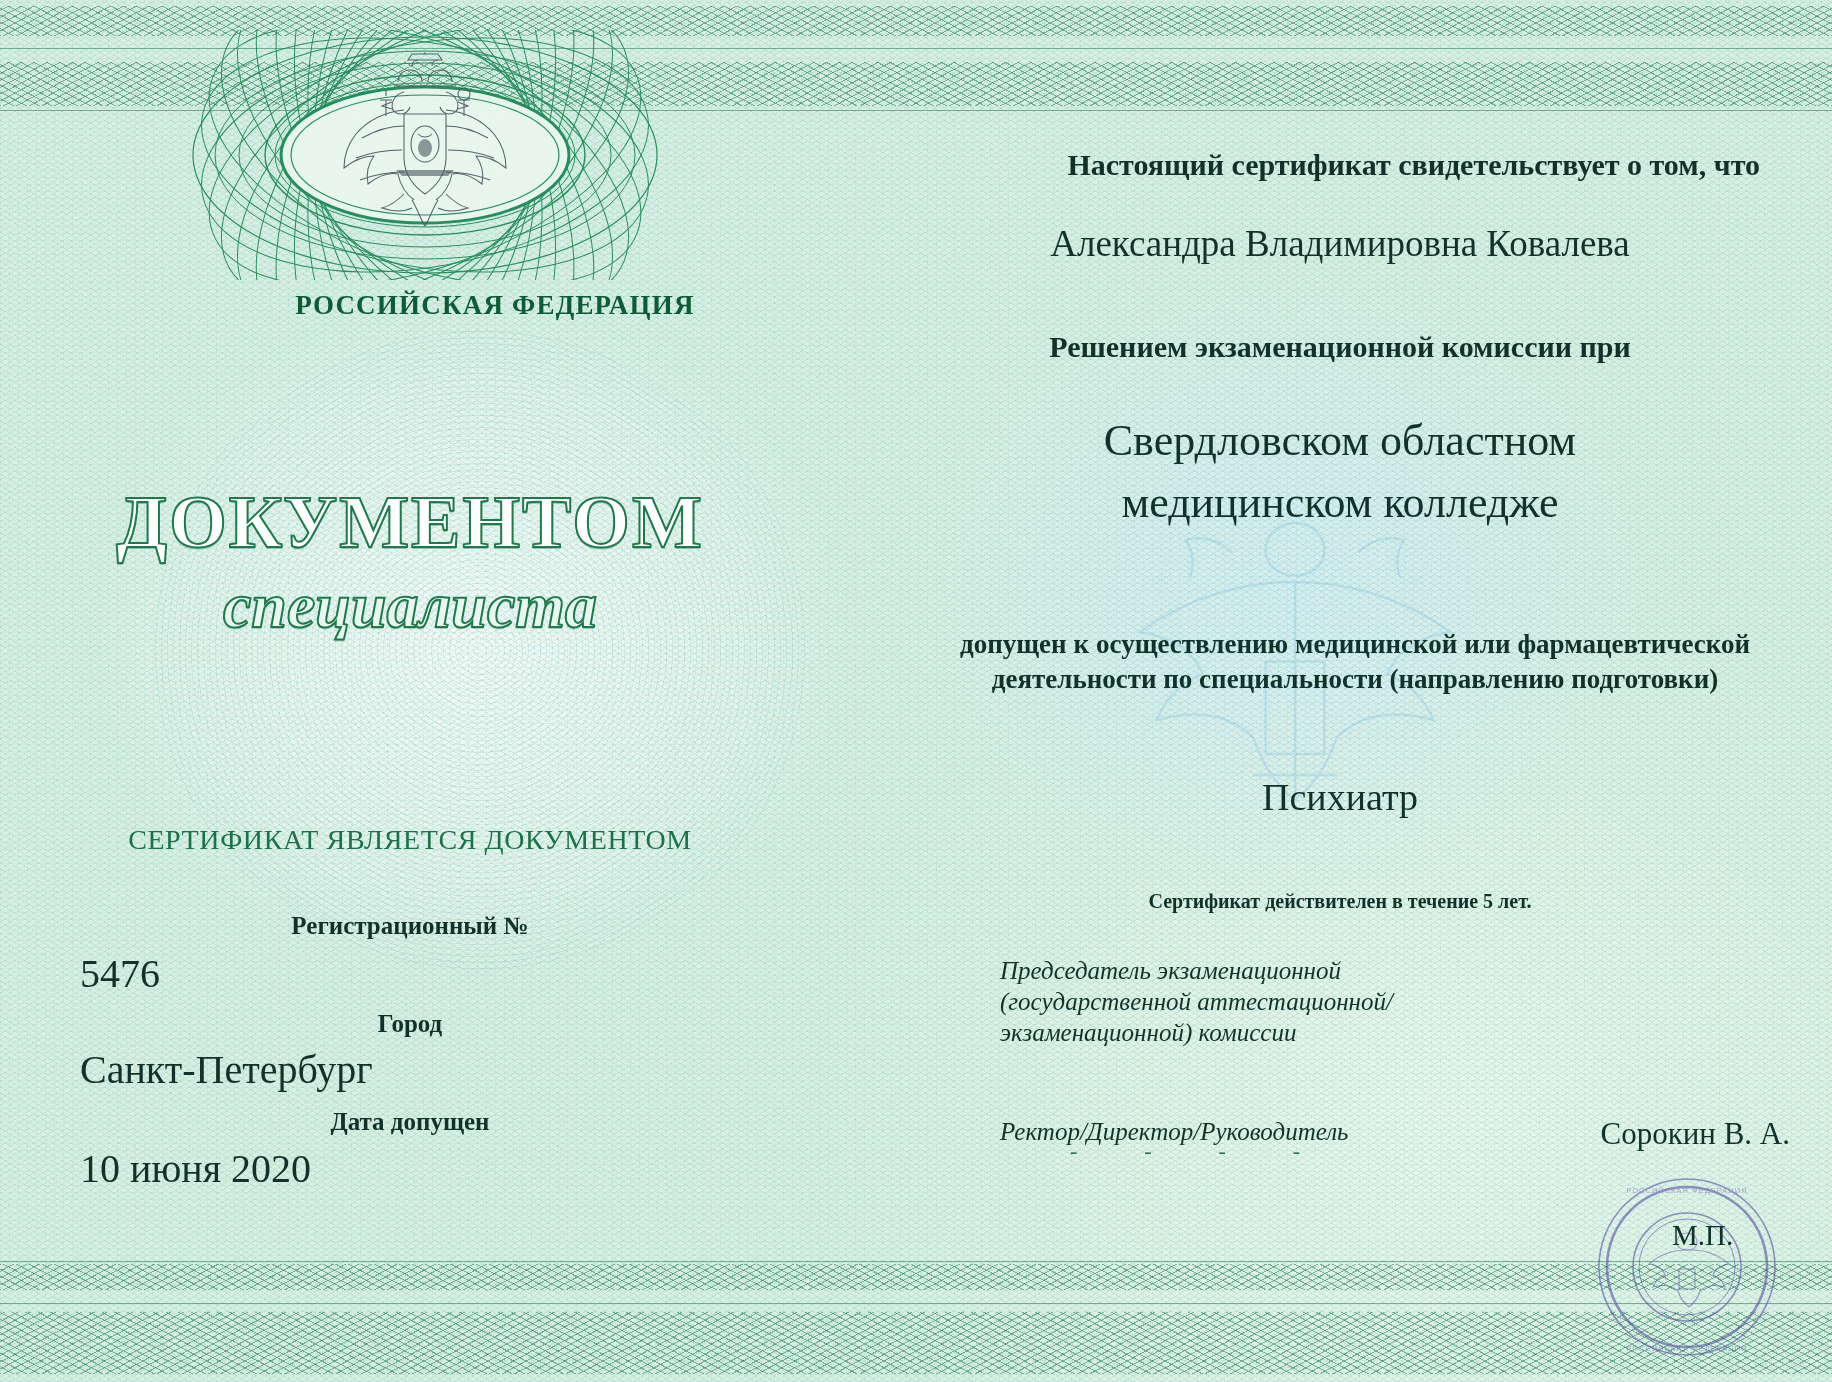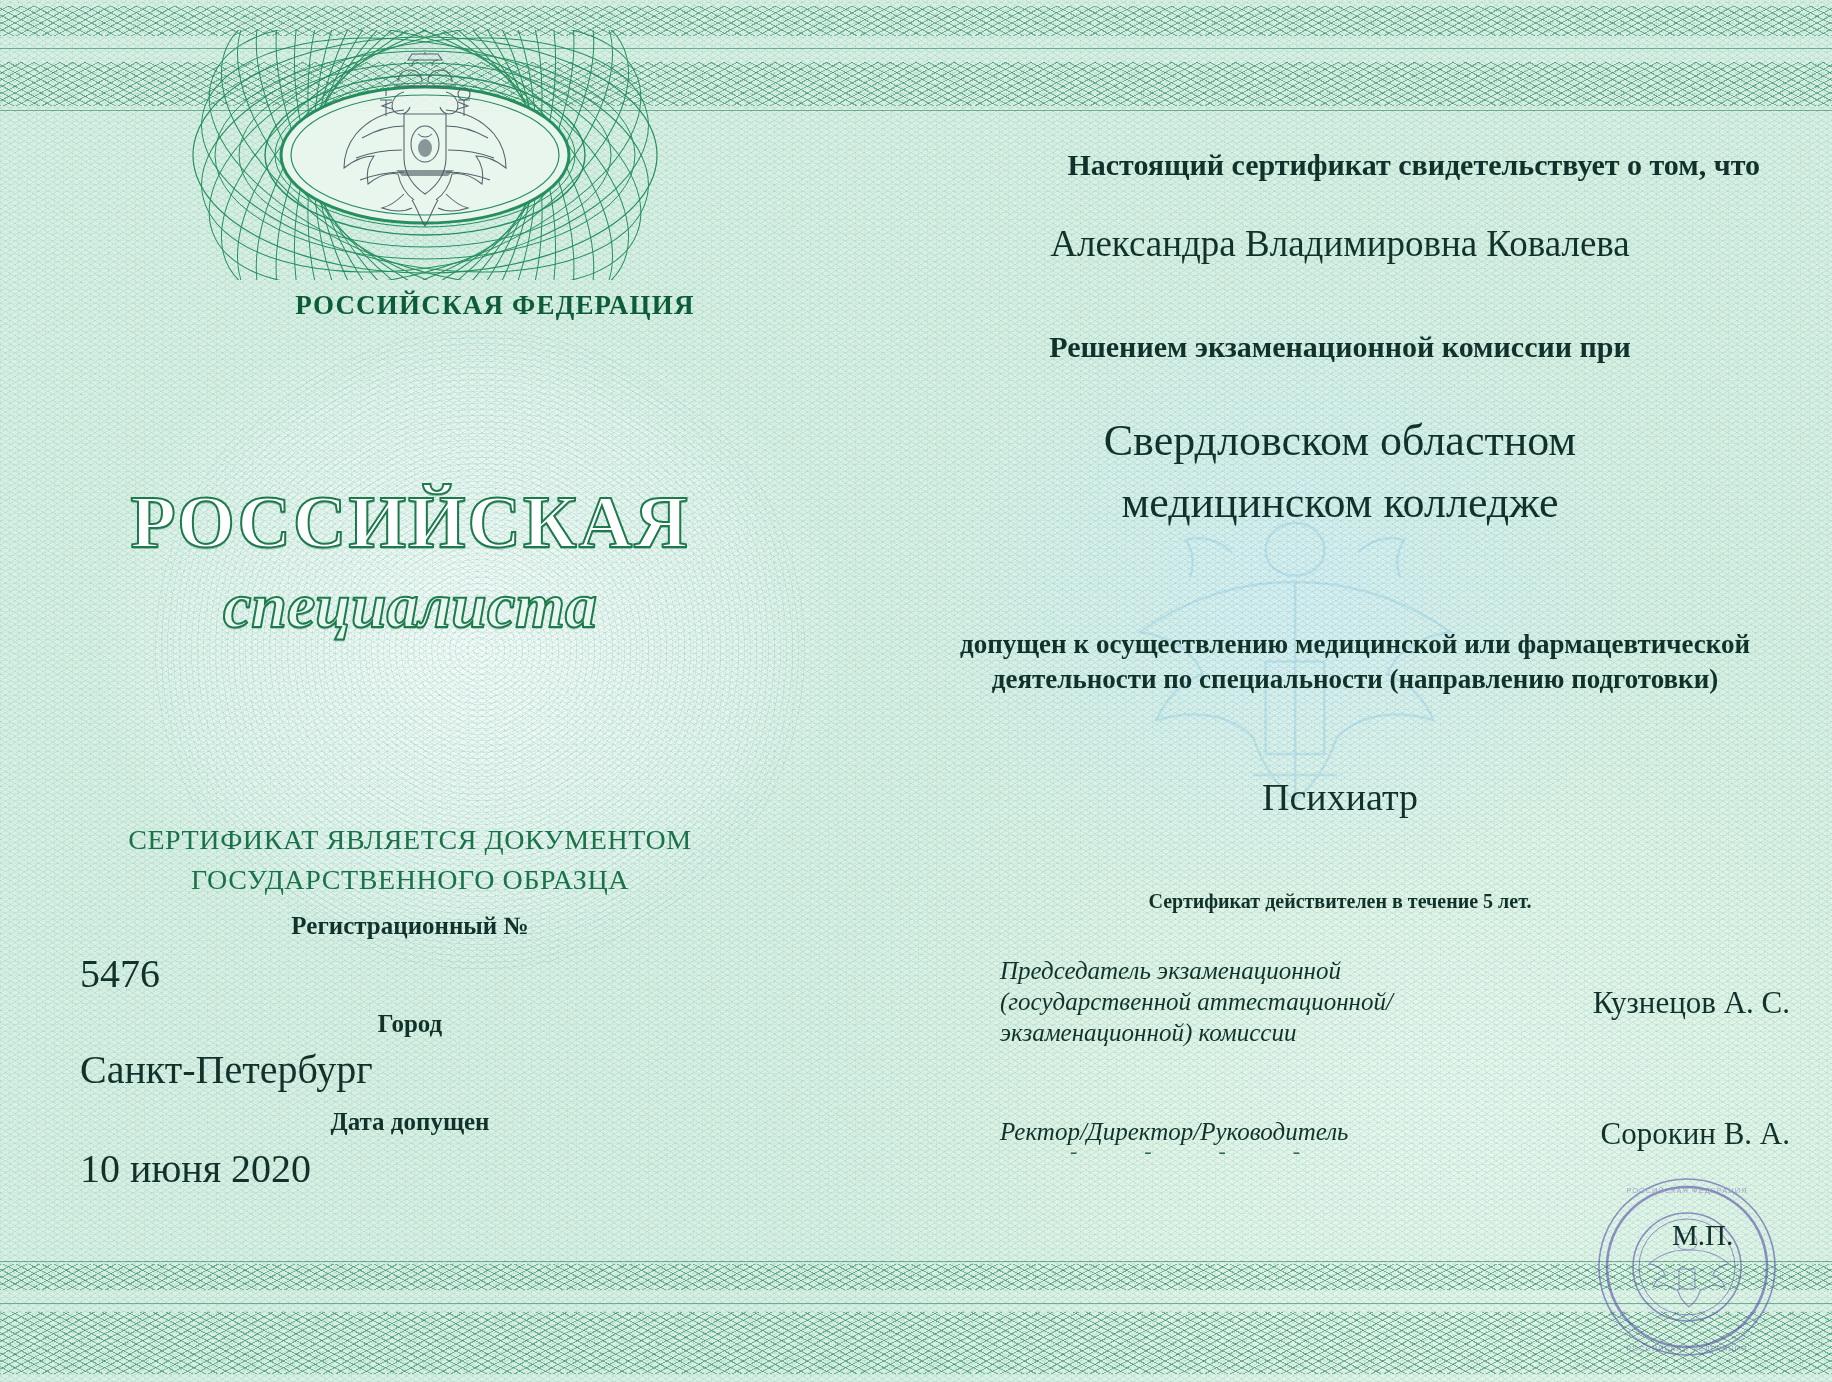--- a/index.html
+++ b/index.html
@@ -382,27 +382,26 @@
       <g fill="#3d4a52" opacity=".55">
         <ellipse cx="125" cy="96" rx="7" ry="9"></ellipse>
         <path d="M96 118h58l-6 6H102z"></path>
       </g>
     </svg>
   </div>
 
   <div class="rf-title">РОССИЙСКАЯ ФЕДЕРАЦИЯ</div>
 
   <div class="big-title">
-    <div class="l1">РОССИЙСКАЯ</div>
+    <div class="l1">ДОКУМЕНТОМ</div>
     <div class="l2">специалиста</div>
   </div>
 
   <div class="gos-note">
     <div>СЕРТИФИКАТ ЯВЛЯЕТСЯ ДОКУМЕНТОМ</div>
-    <div>ГОСУДАРСТВЕННОГО  ОБРАЗЦА</div>
   </div>
 
   <div class="reg-label">Регистрационный №</div>
   <div class="reg-value">5476</div>
 
   <div class="city-label">Город</div>
   <div class="city-value">Санкт-Петербург</div>
 
   <div class="date-label">Дата допущен</div>
   <div class="date-value">10 июня 2020</div>
@@ -414,21 +413,20 @@
     <div>Свердловском областном</div>
     <div>медицинском колледже</div>
   </div>
   <div class="r-line r-admitted">допущен к осуществлению медицинской или фармацевтической деятельности по специальности (направлению подготовки)</div>
   <div class="r-line r-specialty">Психиатр</div>
   <div class="r-line r-valid">Сертификат действителен в течение 5 лет.</div>
 
   <div class="sig-block">
     <div class="sig-row sig-row-1">
       <div class="sig-role">Председатель экзаменационной (государственной аттестационной/ экзаменационной) комиссии</div>
-      <div class="sig-name">Кузнецов А. С.</div>
     </div>
     <div class="sig-row sig-row-2">
       <div class="sig-role">Ректор/Директор/Руководитель</div>
       <div class="sig-name">Сорокин В. А.</div>
     </div>
   </div>
 
   <div class="dashes">
     <span>-</span>
     <span>-</span>

